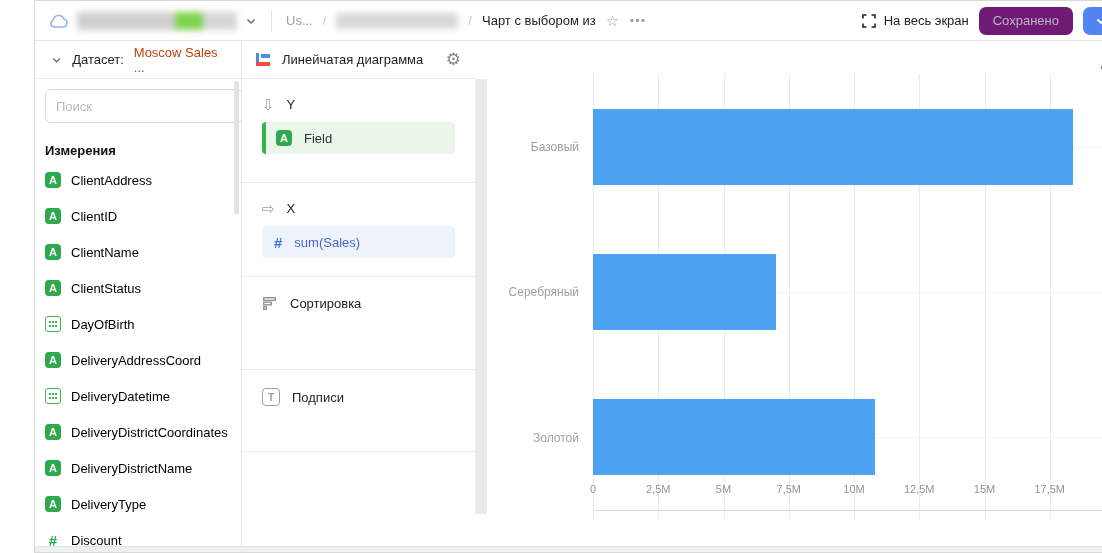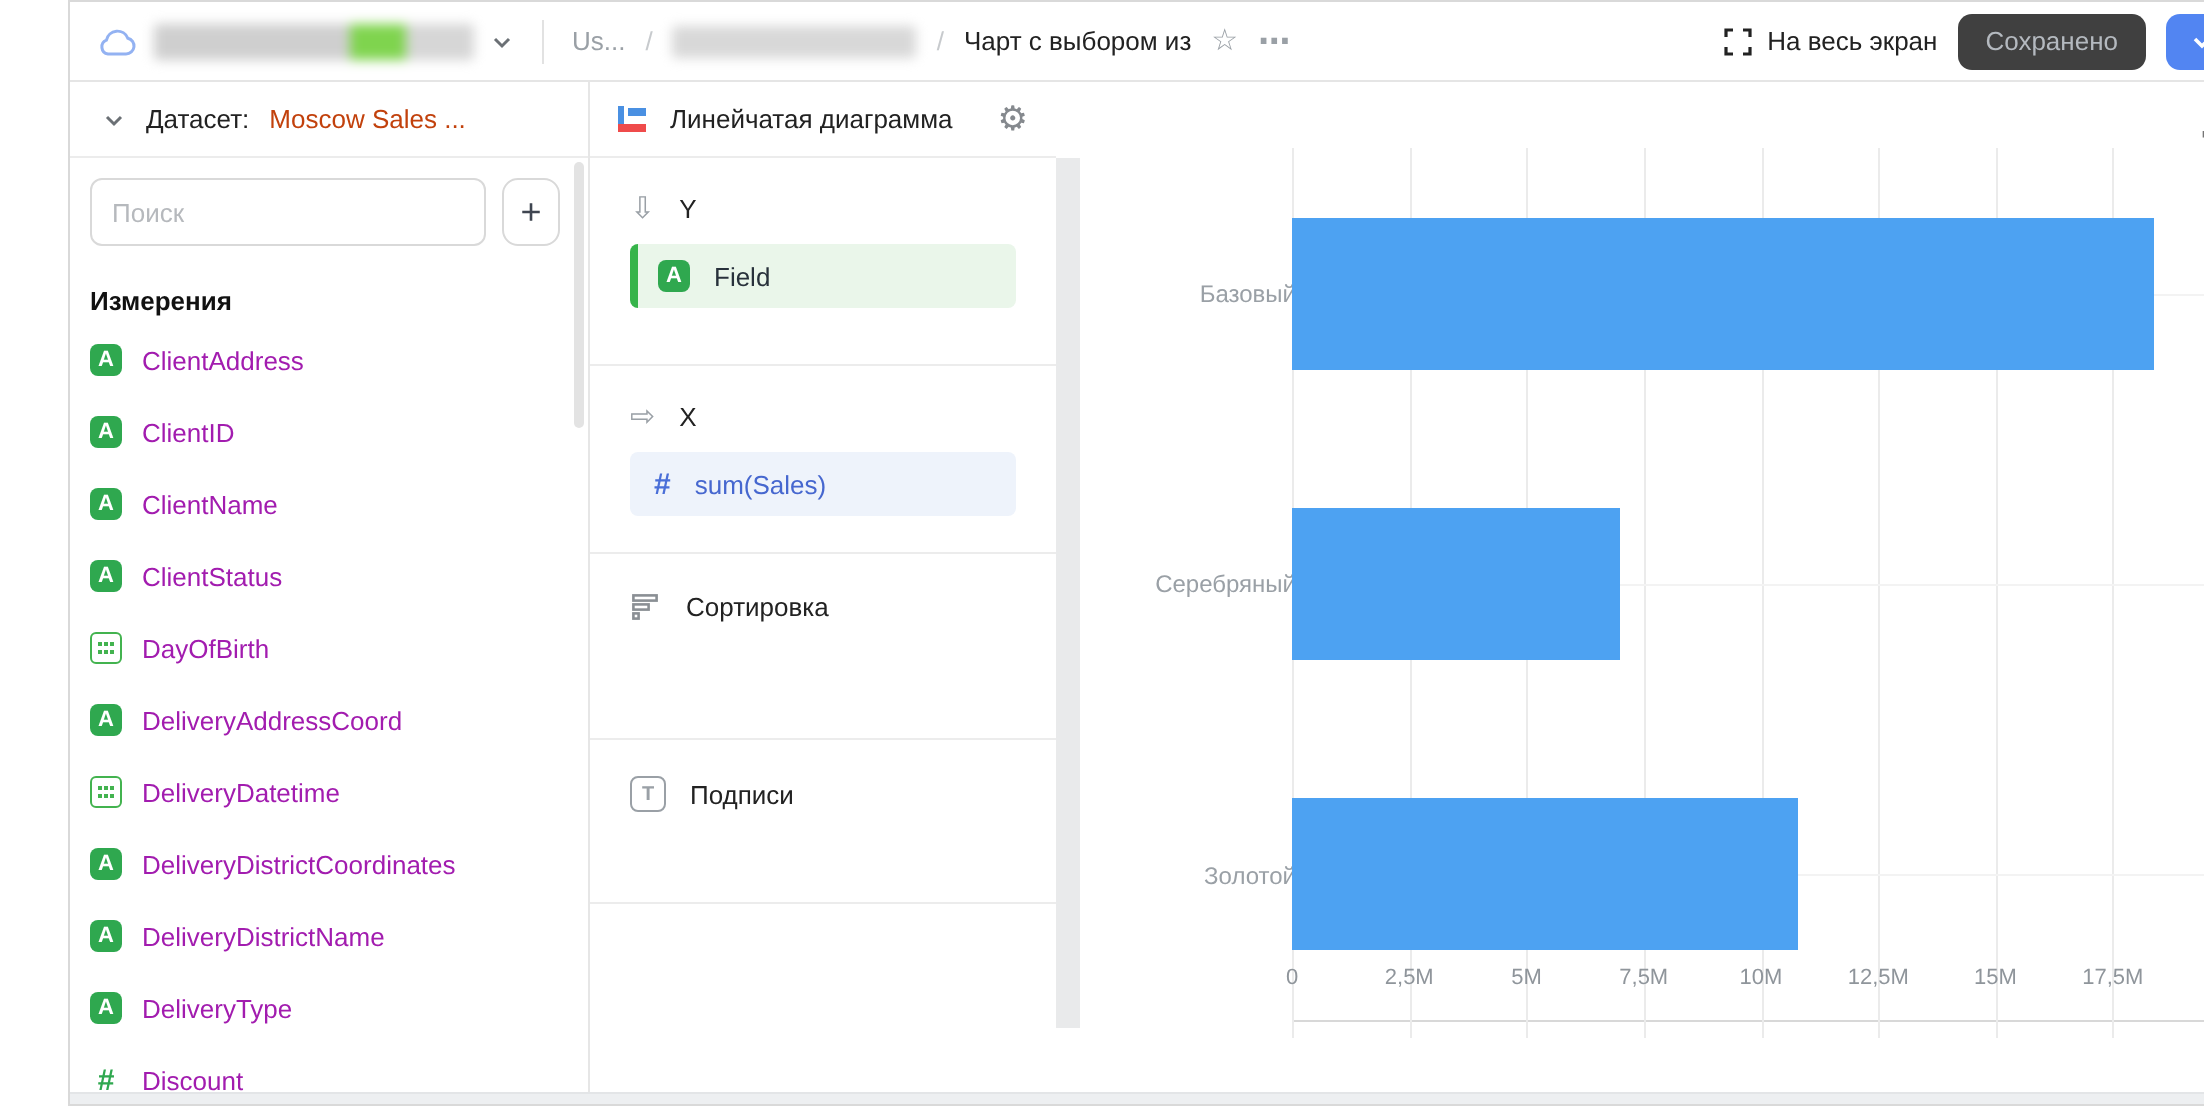--- a/index.html
+++ b/index.html
@@ -19,42 +19,42 @@
   .blur2 { width:122px; height:16px; background:#d8d8d8; filter:blur(3px); border-radius:2px; }
   .vdiv { width:1px; height:22px; background:#e2e2e2; margin:0 14px; }
   .crumbs { display:flex; align-items:center; gap:10px; font-size:13px; }
   .crumb-dim { color:#9aa0a6; }
   .crumb-sep { color:#c7cacd; }
   .crumb-title { color:#222; }
   .star { color:#9aa0a6; font-size:15px; line-height:1; cursor:pointer; }
   .dots { color:#9aa0a6; font-size:16px; letter-spacing:2px; cursor:pointer; font-weight:bold; }
   .topbar-right { margin-left:auto; display:flex; align-items:center; gap:10px; }
   .fullscreen { display:flex; align-items:center; gap:8px; font-size:13px; color:#222; cursor:pointer; }
-  .btn-saved { height:28px; padding:0 14px; border:none; border-radius:7px; background:#404040; color:#b4b9bf; font-size:13px; font-family:inherit; }
+  .btn-saved { height:28px; padding:0 14px; border:none; border-radius:7px; background:#701a75; color:#b4b9bf; font-size:13px; font-family:inherit; }
   .btn-drop { height:28px; width:36px; border:none; border-radius:7px; background:#5285f2; display:flex; align-items:center; justify-content:center; cursor:pointer; }
   
   .body { display:flex; height:513px; position:relative; }
   
-  .left { width:260px; border-right:1px solid #e6e6e6; position:relative; overflow:hidden; flex:none; }
+  .left { width:207px; border-right:1px solid #e6e6e6; position:relative; overflow:hidden; flex:none; }
   .ds-row { height:38px; display:flex; align-items:center; gap:10px; padding:0 16px; border-bottom:1px solid #ececec; font-size:13px; cursor:pointer; }
   .ds-name { color:#c2410c; }
   .search-row { display:flex; gap:8px; padding:10px 14px 10px 10px; align-items:center; }
   .search-input { flex:1; height:34px; border:1px solid #d9d9d9; border-radius:6px; padding:0 10px; font-size:13px; font-family:inherit; color:#222; outline:none; }
   .search-input::placeholder { color:#b6b9bd; }
   .btn-plus { width:34px; height:34px; border:1px solid #d9d9d9; background:#fff; border-radius:8px; font-size:18px; color:#3f4550; cursor:pointer; line-height:1; }
   .dim-title { font-size:13px; font-weight:bold; color:#111; margin:10px 16px 2px 10px; }
   .fields { padding-top:2px; }
   .field-row { height:36px; display:flex; align-items:center; gap:10px; padding:0 10px; cursor:grab; }
   .f-icon { width:16px; height:16px; flex:none; display:flex; align-items:center; justify-content:center; position:relative; }
   .t-string { background:#2fa84f; color:#fff; border-radius:4px; font-size:11px; font-weight:bold; }
   .t-number { color:#2fa84f; font-size:15px; font-weight:bold; }
   .t-date { border:1.5px solid #43b34f; border-radius:3px; background:#fff; }
   .t-date::after { content:''; position:absolute; left:3px; top:4px; width:2px; height:2px; background:#43b34f;
       box-shadow:3px 0 #43b34f, 6px 0 #43b34f, 0 4px #43b34f, 3px 4px #43b34f, 6px 4px #43b34f; }
-  .f-name { font-size:13px; color:#a21caf; white-space:nowrap; }
+  .f-name { font-size:13px; color:#000000; white-space:nowrap; }
   .left-scroll { position:absolute; right:2px; top:40px; width:5px; height:133px; background:#e3e3e3; border-radius:3px; }
   
   .mid { width:233px; flex:none; overflow:hidden; }
   .mid-head { height:38px; display:flex; align-items:center; gap:10px; padding:0 14px; border-bottom:1px solid #ececec; }
   .charttype-icon { width:16px; height:14px; position:relative; flex:none; }
   .charttype-icon i { position:absolute; display:block; }
   .ct1 { left:0; top:0; width:3px; height:12px; background:#4a90e2; }
   .ct2 { left:5px; top:1px; width:9px; height:4px; background:#4a90e2; }
   .ct3 { left:0; top:9px; width:14px; height:4px; background:#ef4b4b; }
   .mid-head-label { font-size:13px; color:#222; }
@@ -70,21 +70,21 @@
   .chip .f-icon { width:16px; height:16px; }
   .chip-hash { color:#4a6fd8; font-size:15px; font-weight:bold; }
   .labels-box { width:18px; height:18px; border:1.4px solid #9aa0a6; border-radius:4px; display:flex; align-items:center; justify-content:center; font-size:10px; color:#9aa0a6; font-weight:bold; }
   
   .gutter { width:12px; flex:none; position:relative; background:#fff; }
   .gutter::after { content:''; position:absolute; left:0; right:0; top:38px; height:435px; background:#e9eaeb; }
   
   .chart { flex:1; position:relative; overflow:hidden; }
   .chart-menu { position:absolute; top:18px; right:16px; color:#757575; font-size:17px; font-weight:bold; letter-spacing:2px; cursor:pointer; line-height:1; }
   .plot-wrap { position:absolute; left:0; right:0; top:33px; bottom:43px; }
-  .ylabels { position:absolute; left:16px; top:0; bottom:0; width:106px; }
+  .ylabels { position:absolute; left:0; top:0; bottom:0; width:106px; }
   .ylabel { height:33.3333%; display:flex; align-items:center; justify-content:flex-end; padding-right:14px; font-size:12px; color:#9aa0a6; }
   .plot { position:absolute; left:106px; right:20px; top:0; bottom:0; border-bottom:1px solid #d8d8d8; }
   .gl { position:absolute; top:0; bottom:-9px; width:1px; background:#ebebeb; }
   .crow { height:33.3333%; position:relative; }
   .midline { position:absolute; top:50%; left:0; right:0; height:1px; background:#f3f3f3; }
   .bar { position:absolute; left:0; top:50%; transform:translateY(-50%); height:76px; background:#4DA2F2; }
   .xticks { position:absolute; left:106px; right:20px; bottom:14px; height:14px; }
   .xtick { position:absolute; transform:translateX(-50%); font-size:11px; color:#8f959b; white-space:nowrap; }
   
   .bottom-bar { position:absolute; left:0; right:0; bottom:0; height:6px; background:#edeff1; border-top:1px solid #e3e5e7; z-index:6; }

